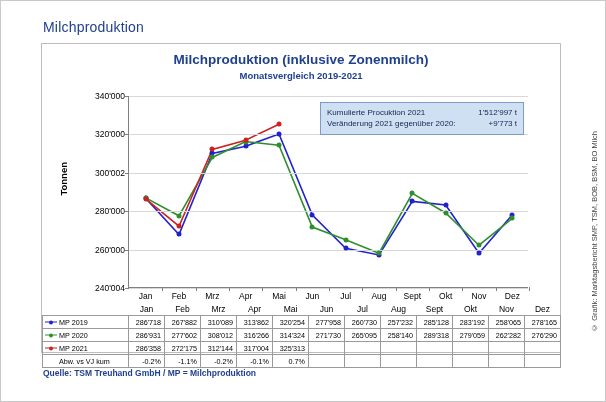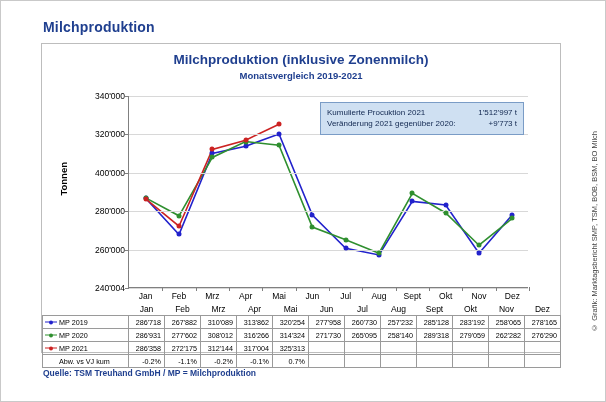--- a/index.html
+++ b/index.html
@@ -11,21 +11,21 @@
   }
   #page{
     position:relative;
     width:606px;height:402px;
     box-sizing:border-box;
     border:1px solid #c9c9c9;
     background:#ffffff;
   }
   .page-title{
     position:absolute;left:42px;top:18px;
-    font-size:14px;font-weight:bold;color:#1f3f8f;
+    font-size:14px;font-weight:normal;color:#1f3f8f;
     letter-spacing:.2px;
   }
   .source-note{
     position:absolute;left:42px;top:367px;
     font-size:8.5px;font-weight:bold;color:#1f3f8f;
   }
   .credit{
     position:absolute;right:6px;top:130px;
     font-size:7.5px;color:#444;
     writing-mode:vertical-rl;
@@ -179,21 +179,21 @@
         <div class="tickmark" style="top: 192px;"></div>
         <div class="ytick" style="top: 192px;">240'004</div>
         <div class="gridline" style="top: 153.6px;"></div>
         <div class="tickmark" style="top: 153.6px;"></div>
         <div class="ytick" style="top: 153.6px;">260'000</div>
         <div class="gridline" style="top: 115.2px;"></div>
         <div class="tickmark" style="top: 115.2px;"></div>
         <div class="ytick" style="top: 115.2px;">280'000</div>
         <div class="gridline" style="top: 76.8px;"></div>
         <div class="tickmark" style="top: 76.8px;"></div>
-        <div class="ytick" style="top: 76.8px;">400'000</div>
+        <div class="ytick" style="top: 76.8px;">300'002</div>
         <div class="gridline" style="top: 38.4px;"></div>
         <div class="tickmark" style="top: 38.4px;"></div>
         <div class="ytick" style="top: 38.4px;">320'000</div>
         <div class="gridline" style="top: 0px;"></div>
         <div class="tickmark" style="top: 0px;"></div>
         <div class="ytick" style="top: 0px;">340'000</div>
         <div class="xtick" style="left: 16.6667px;">Jan</div>
         <div class="xtickmark" style="left: 33.3333px;"></div>
         <div class="xtick" style="left: 50px;">Feb</div>
         <div class="xtickmark" style="left: 66.6667px;"></div>

